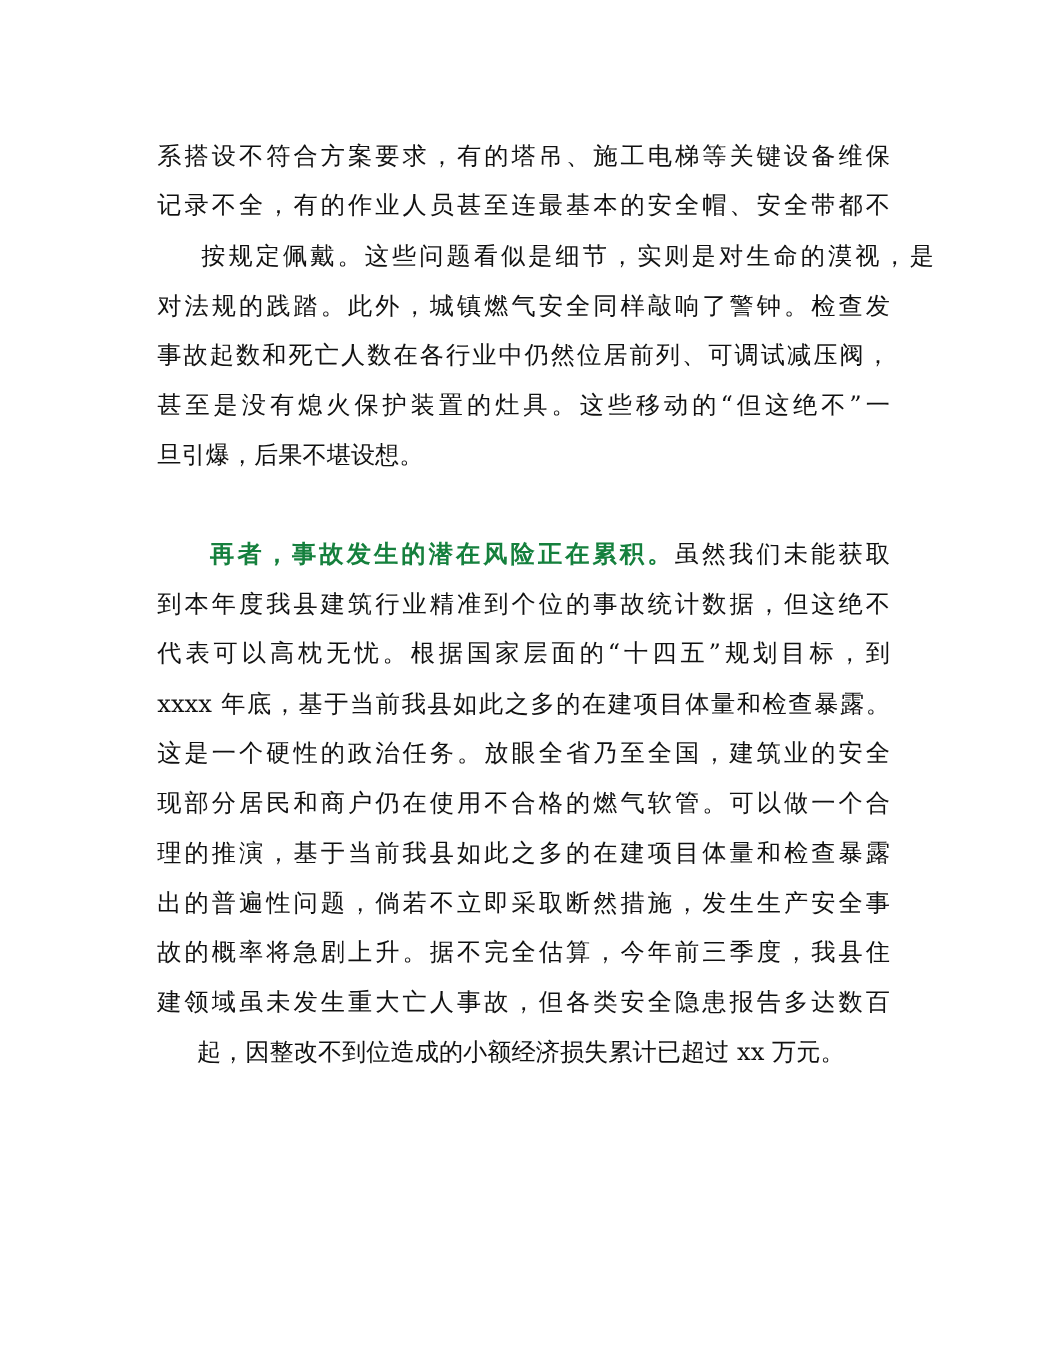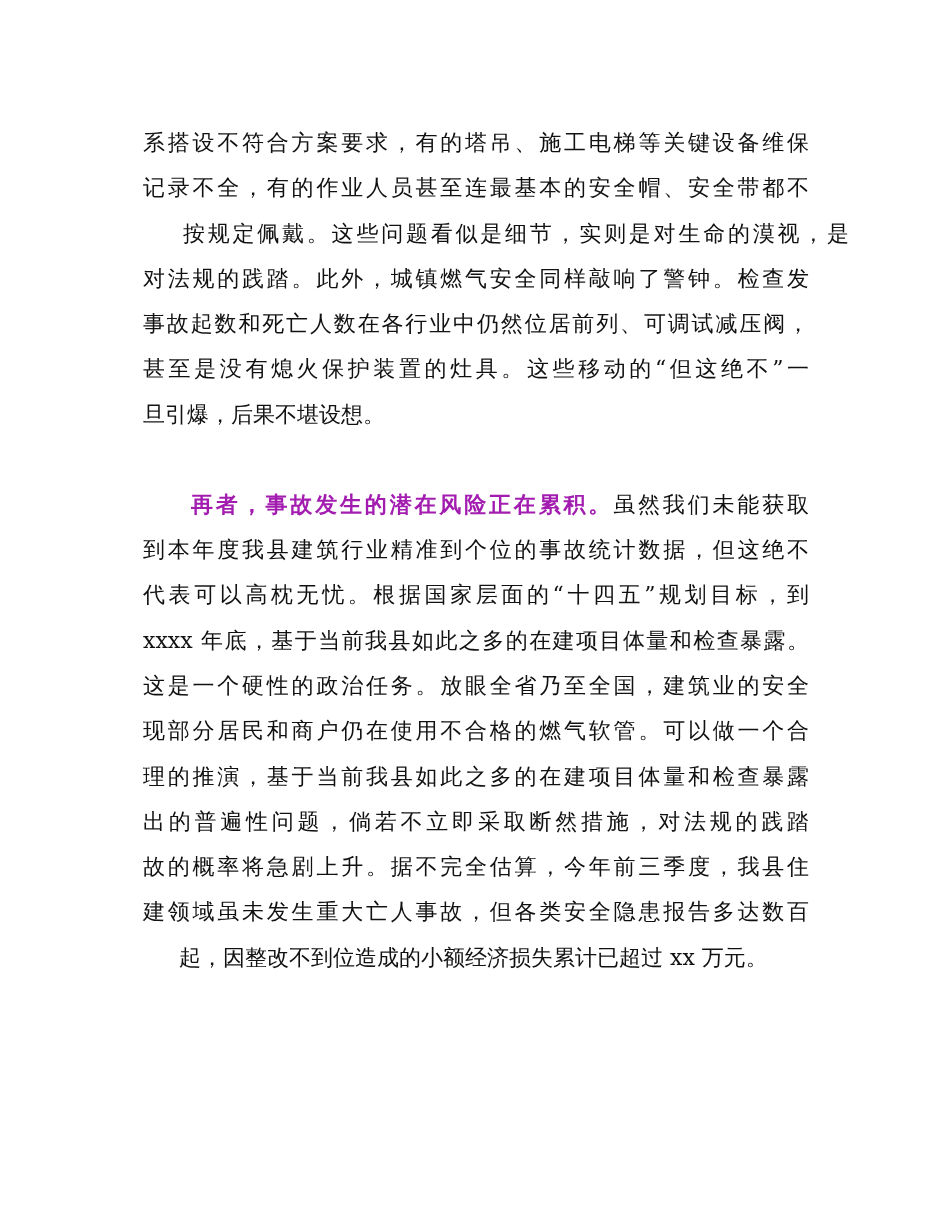--- a/index.html
+++ b/index.html
@@ -43,21 +43,21 @@
     .line.last {
       text-align-last: left;
     }
     .line.indent {
       left: 48px;
       width: 618px;
     }
     .lead {
       font-family: "DejaVu Sans", "Liberation Sans", sans-serif;
       font-weight: bold;
-      color: #a21caf;
+      color: #15803d;
     }
   </style>
 </head>
 <body>
 
 <div class="page">
   <div class="text-block" style="top:0;">
 
     <div>
       <div class="line" style="top:128px;">系搭设不符合方案要求，有的塔吊、施工电梯等关键设备维保</div>
@@ -72,20 +72,20 @@
     <div>
       <div class="line indent" style="top:490px;">
         <span class="lead">再者，事故发生的潜在风险正在累积。</span><span>虽然我们未能获取</span>
       </div>
       <div class="line" style="top:535px;">到本年度我县建筑行业精准到个位的事故统计数据，但这绝不</div>
       <div class="line" style="top:580px;">代表可以高枕无忧。根据国家层面的“十四五”规划目标，到</div>
       <div class="line" style="top:626px;">xxxx 年底，基于当前我县如此之多的在建项目体量和检查暴露。</div>
       <div class="line" style="top:671px;">这是一个硬性的政治任务。放眼全省乃至全国，建筑业的安全</div>
       <div class="line" style="top:716px;">现部分居民和商户仍在使用不合格的燃气软管。可以做一个合</div>
       <div class="line" style="top:762px;">理的推演，基于当前我县如此之多的在建项目体量和检查暴露</div>
-      <div class="line" style="top:807px;">出的普遍性问题，倘若不立即采取断然措施，对法规的践踏</div>
+      <div class="line" style="top:807px;">出的普遍性问题，倘若不立即采取断然措施，发生生产安全事</div>
       <div class="line" style="top:852px;">故的概率将急剧上升。据不完全估算，今年前三季度，我县住</div>
       <div class="line" style="top:897px;">建领域虽未发生重大亡人事故，但各类安全隐患报告多达数百</div>
       <div class="line last" style="top:943px;margin-left:36px;">起，因整改不到位造成的小额经济损失累计已超过 xx 万元。</div>
     </div>
 
   </div>
 </div>
 
 </body></html>

